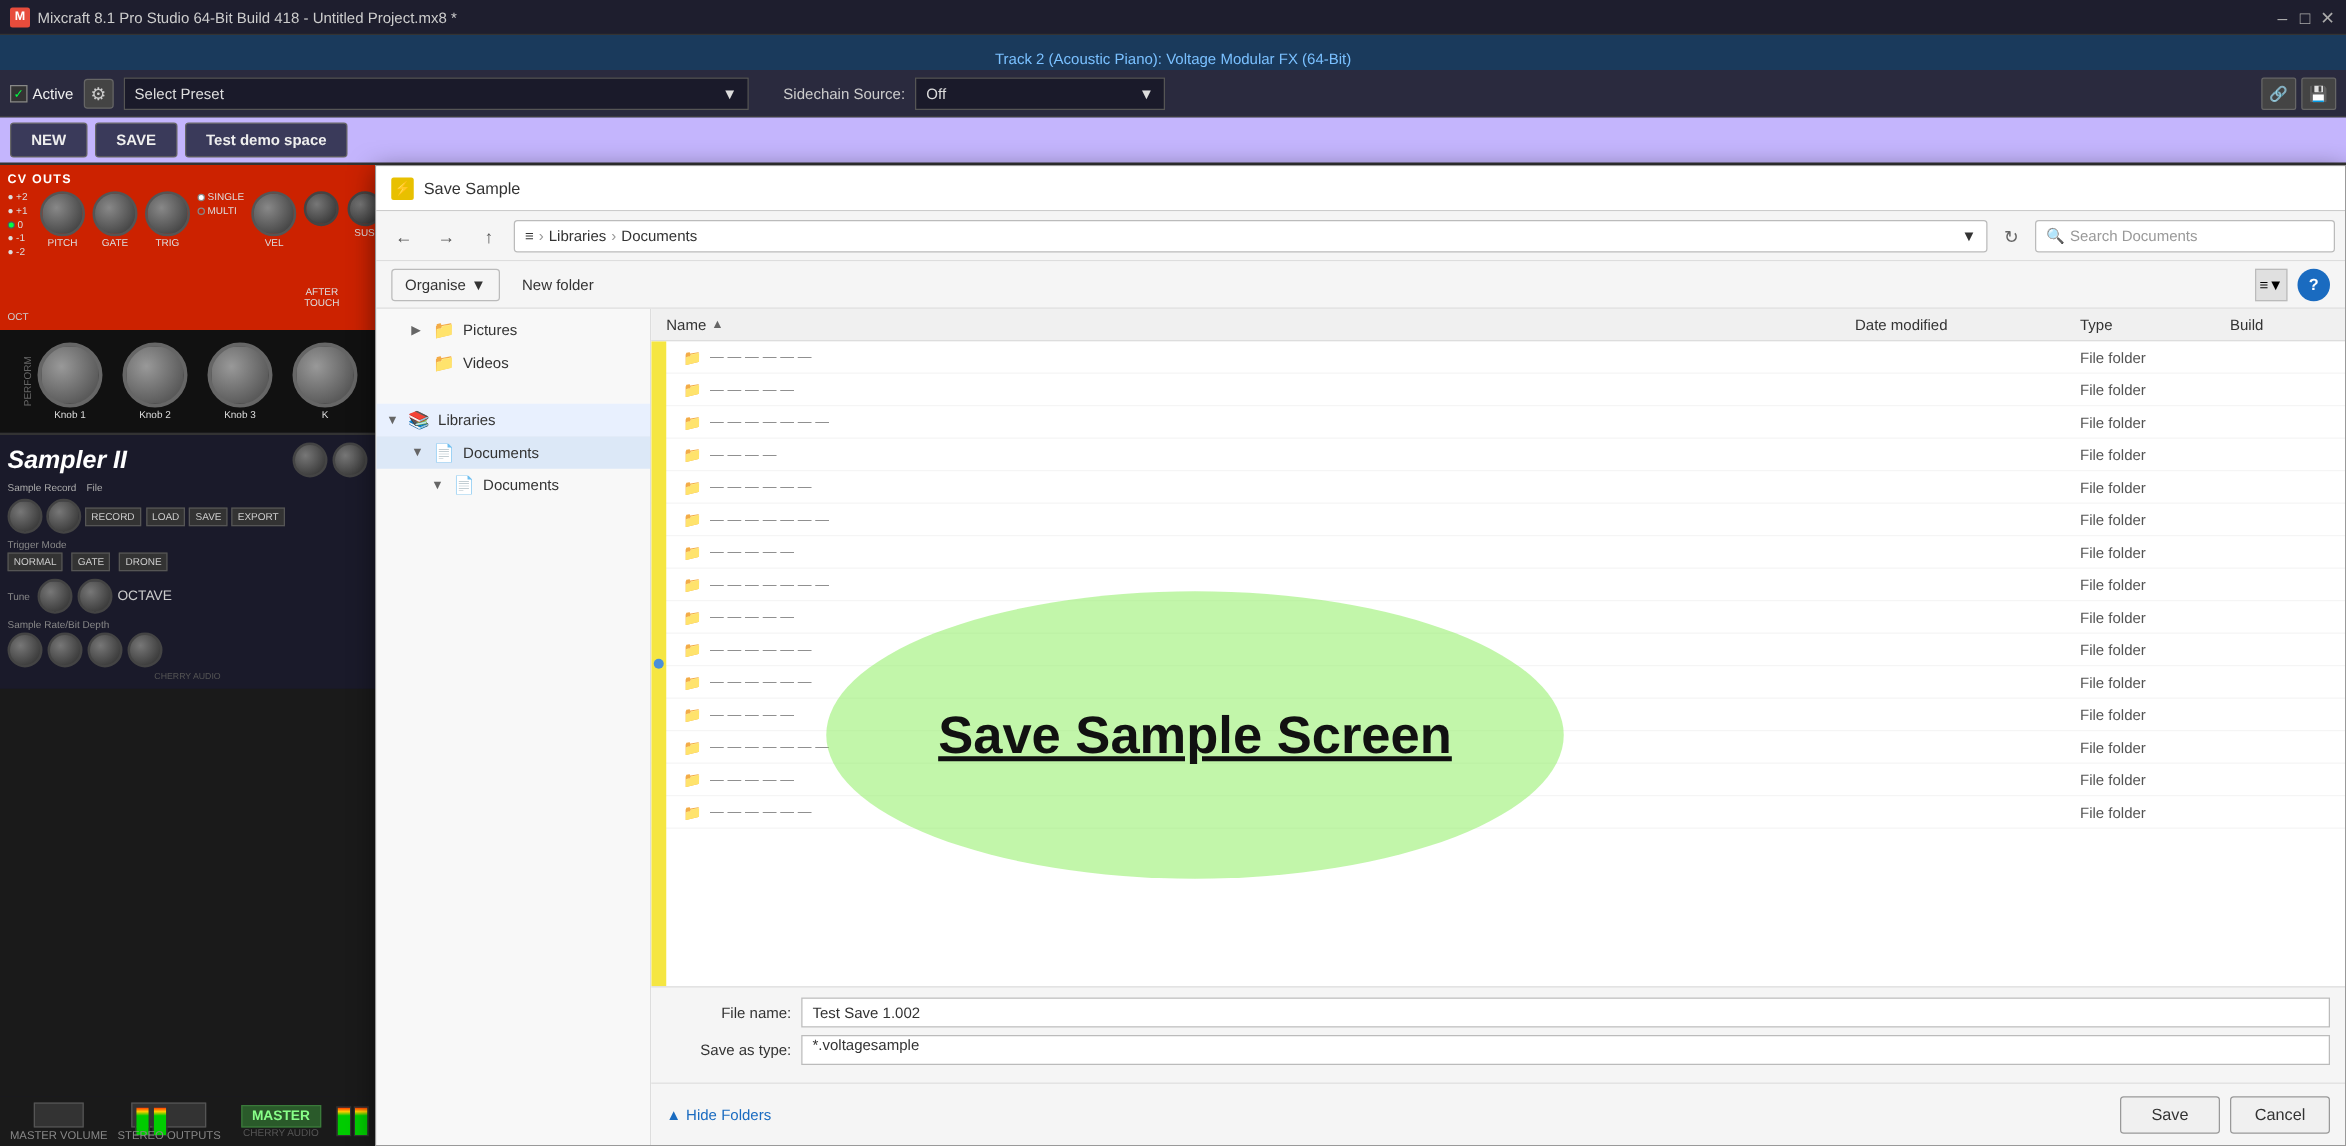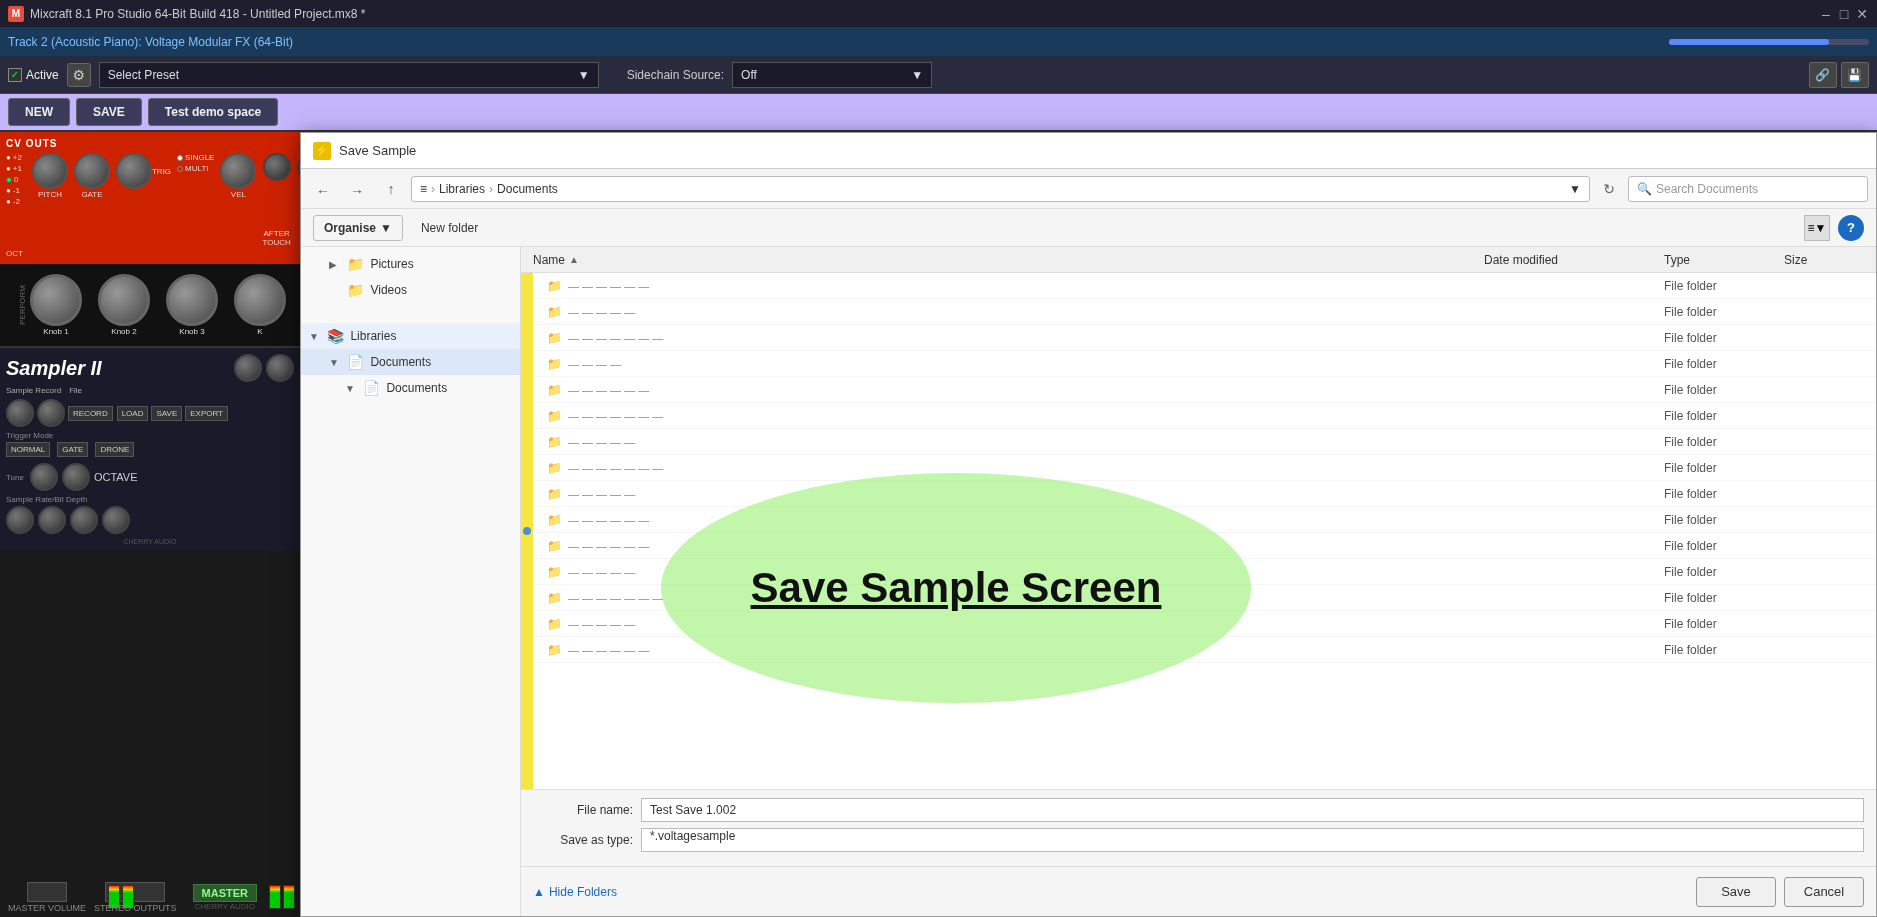--- a/index.html
+++ b/index.html
@@ -49,20 +49,21 @@
 
     
     .track-bar {
       background: #1a3a5c;
       height: 28px;
       display: flex;
       align-items: center;
       padding: 12px 8px;
       color: #7ac0ff;
       font-size: 12px;
+      flex-direction: column;
     }
 
     
     .controls-bar {
       background: #2a2a3e;
       height: 38px;
       display: flex;
       align-items: center;
       padding: 0 8px;
       gap: 8px;
@@ -373,21 +374,21 @@
     }
     .organize-btn {
       height: 26px;
       padding: 0 10px;
       background: #f5f5f5;
       border: 1px solid #bbb;
       border-radius: 3px;
       font-size: 12px;
       color: #333;
       cursor: pointer;
-      display: flex; align-items: center; gap: 4px; font-weight: bold;
+      display: flex; align-items: center; gap: 4px;
     }
     .new-folder-btn {
       height: 26px;
       padding: 0 10px;
       background: #f5f5f5;
       border: none;
       font-size: 12px;
       color: #333;
       cursor: pointer;
     }
@@ -743,21 +744,21 @@
           </div>
         </div>
         <div style="display:flex; flex-direction:column; align-items:center;">
           <div class="knob"></div>
           <div class="knob-label">PITCH</div>
         </div>
         <div style="display:flex; flex-direction:column; align-items:center;">
           <div class="knob"></div>
           <div class="knob-label">GATE</div>
         </div>
-        <div style="display:flex; flex-direction:row; align-items:center;">
+        <div style="display:flex; flex-direction:column; align-items:center;">
           <div class="knob"></div>
           <div class="knob-label">TRIG</div>
         </div>
         <div class="single-multi">
           <div class="radio-opt">
             <div class="radio-dot radio-dot-active"></div>
             <span style="font-size:8px; color:#ddd;">SINGLE</span>
           </div>
           <div class="radio-opt">
             <div class="radio-dot"></div>
@@ -943,21 +944,21 @@
             <span>Name</span>
             <span class="sort-arrow">▲</span>
           </div>
           <div class="file-col-date">
             <span>Date modified</span>
           </div>
           <div class="file-col-type">
             <span>Type</span>
           </div>
           <div class="file-col-size">
-            <span>Size</span>
+            <span>Build</span>
           </div>
         </div>
 
         <div class="file-list" style="position:relative;">
 
           <div class="yellow-bar">
             <div class="blue-dot"></div>
           </div>
 
           <div class="file-row" style="padding-left:14px;">

